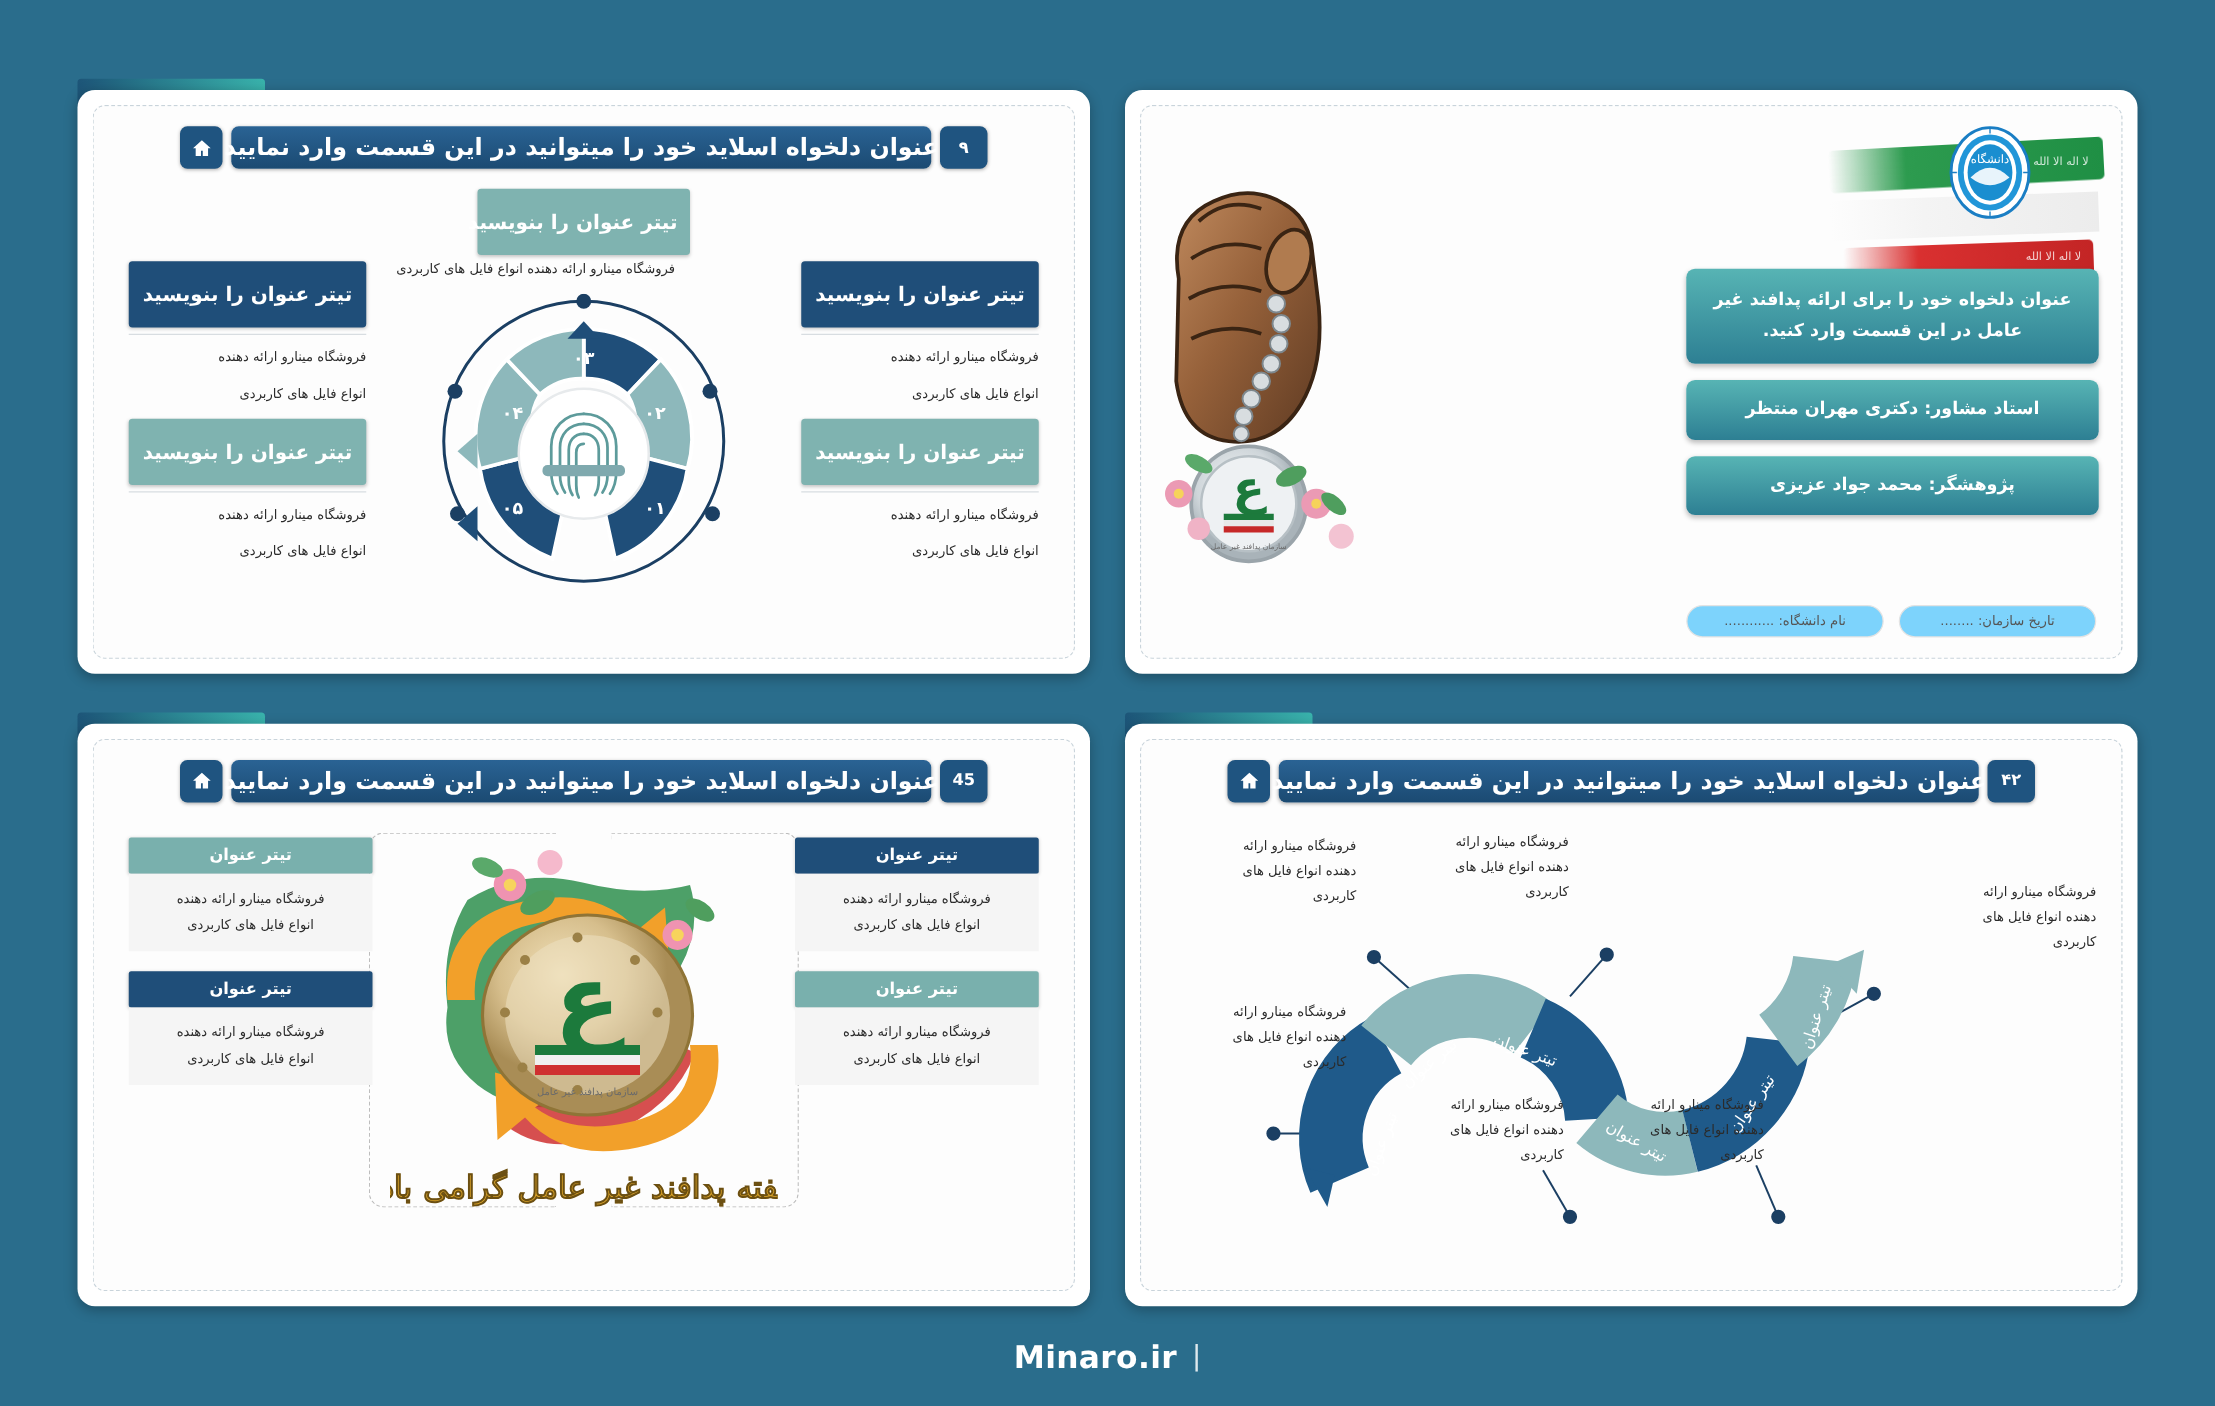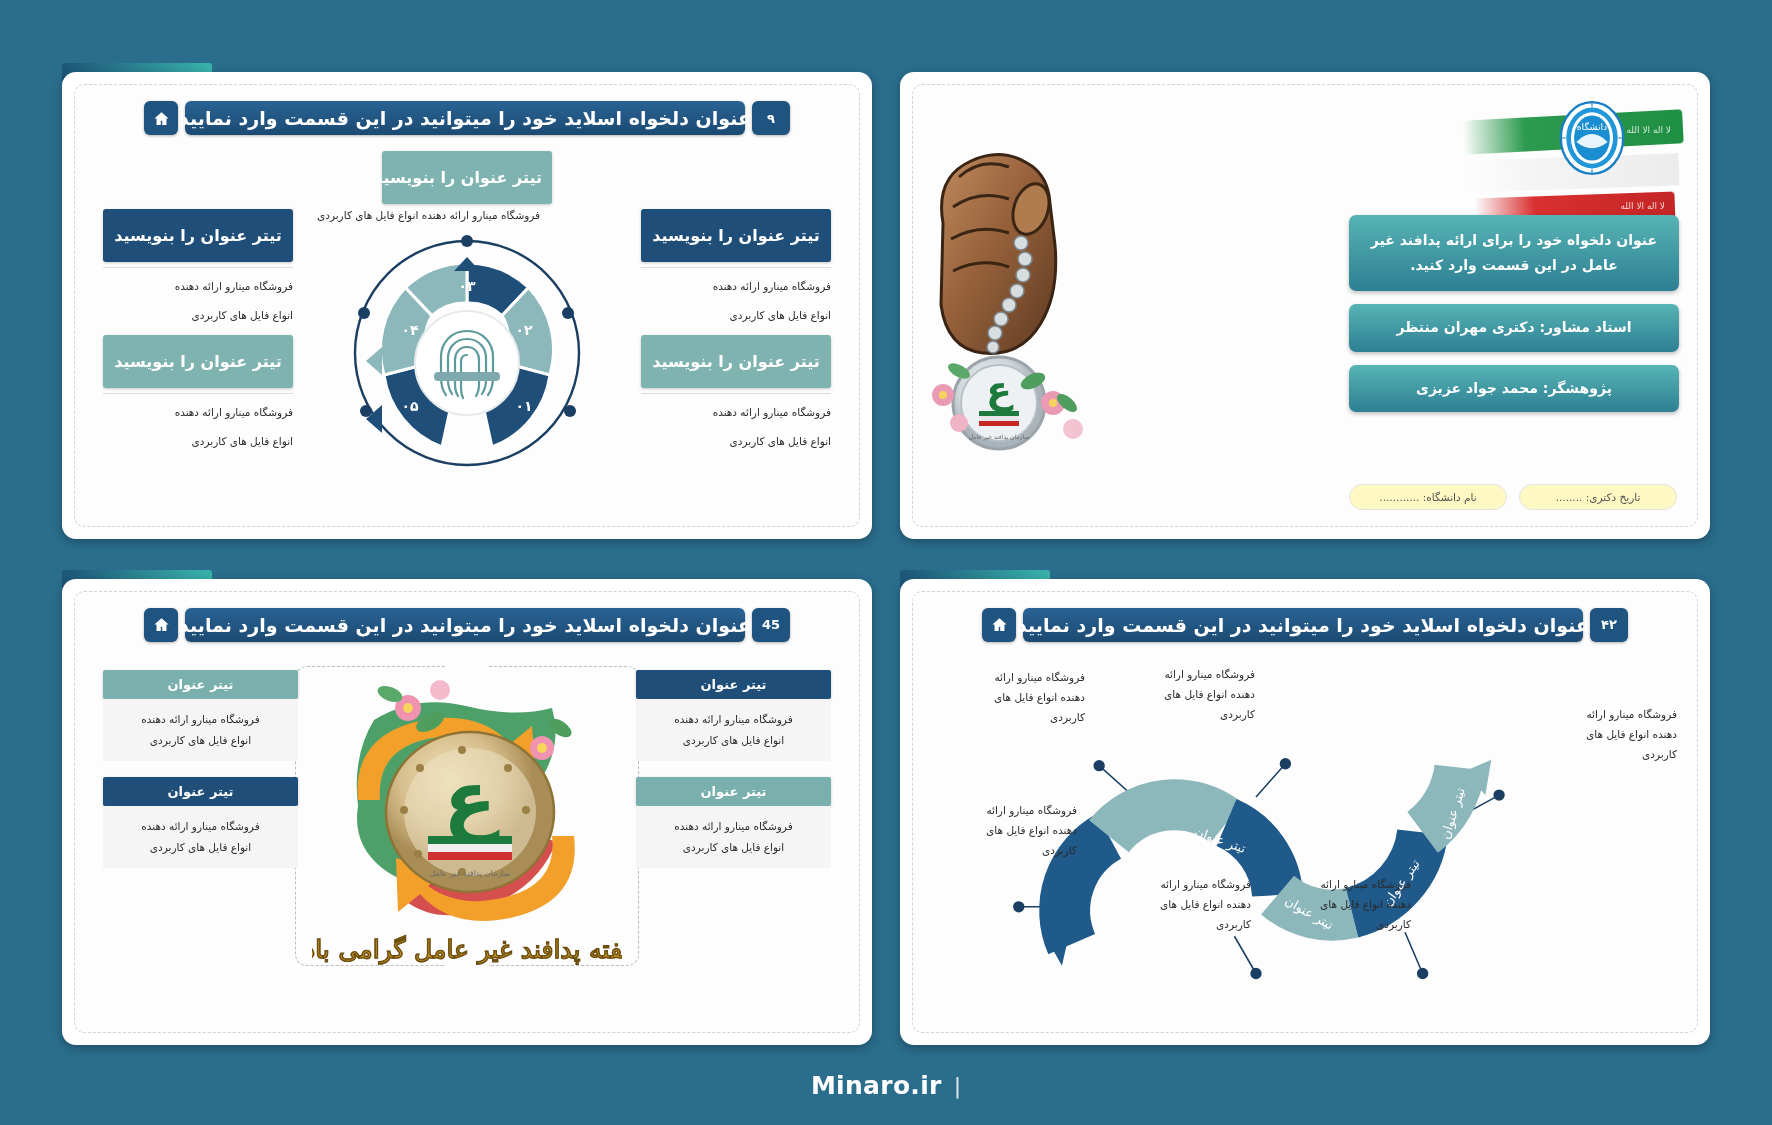--- a/index.html
+++ b/index.html
@@ -181,21 +181,21 @@
     right: 20px;
     bottom: 16px;
     width: 328px;
     display: flex;
     flex-direction: row;
     gap: 12px;
     justify-content: center;
   }
   .mini-input {
     flex: 1;
-    background: #fef9c3;
+    background: #7dd3fc;
     border-radius: 13px;
     font-size: 10.5px;
     color: #555;
     padding: 6px 8px;
     text-align: center;
     border: 1px solid #e3e3e3;
   }
 
   .s1-logo {
     position: absolute;
@@ -420,21 +420,21 @@
           </svg>
         </div>
 
         <div class="s1-fields">
           <div class="fld tall">عنوان دلخواه خود را برای ارائه پدافند غیر عامل در این قسمت وارد کنید.</div>
           <div class="fld">استاد مشاور: دکتری مهران منتظر</div>
           <div class="fld">پژوهشگر: محمد جواد عزیزی</div>
         </div>
 
         <div class="s1-inputs">
-          <div class="mini-input">تاریخ دکتری: ........</div>
+          <div class="mini-input">تاریخ سازمان: ........</div>
           <div class="mini-input">نام دانشگاه: ............</div>
         </div>
 
       </div>
     </div>
   </div>
 
   <div class="slide-wrap">
     <div class="corner-accent"></div>
     <div class="slide">

